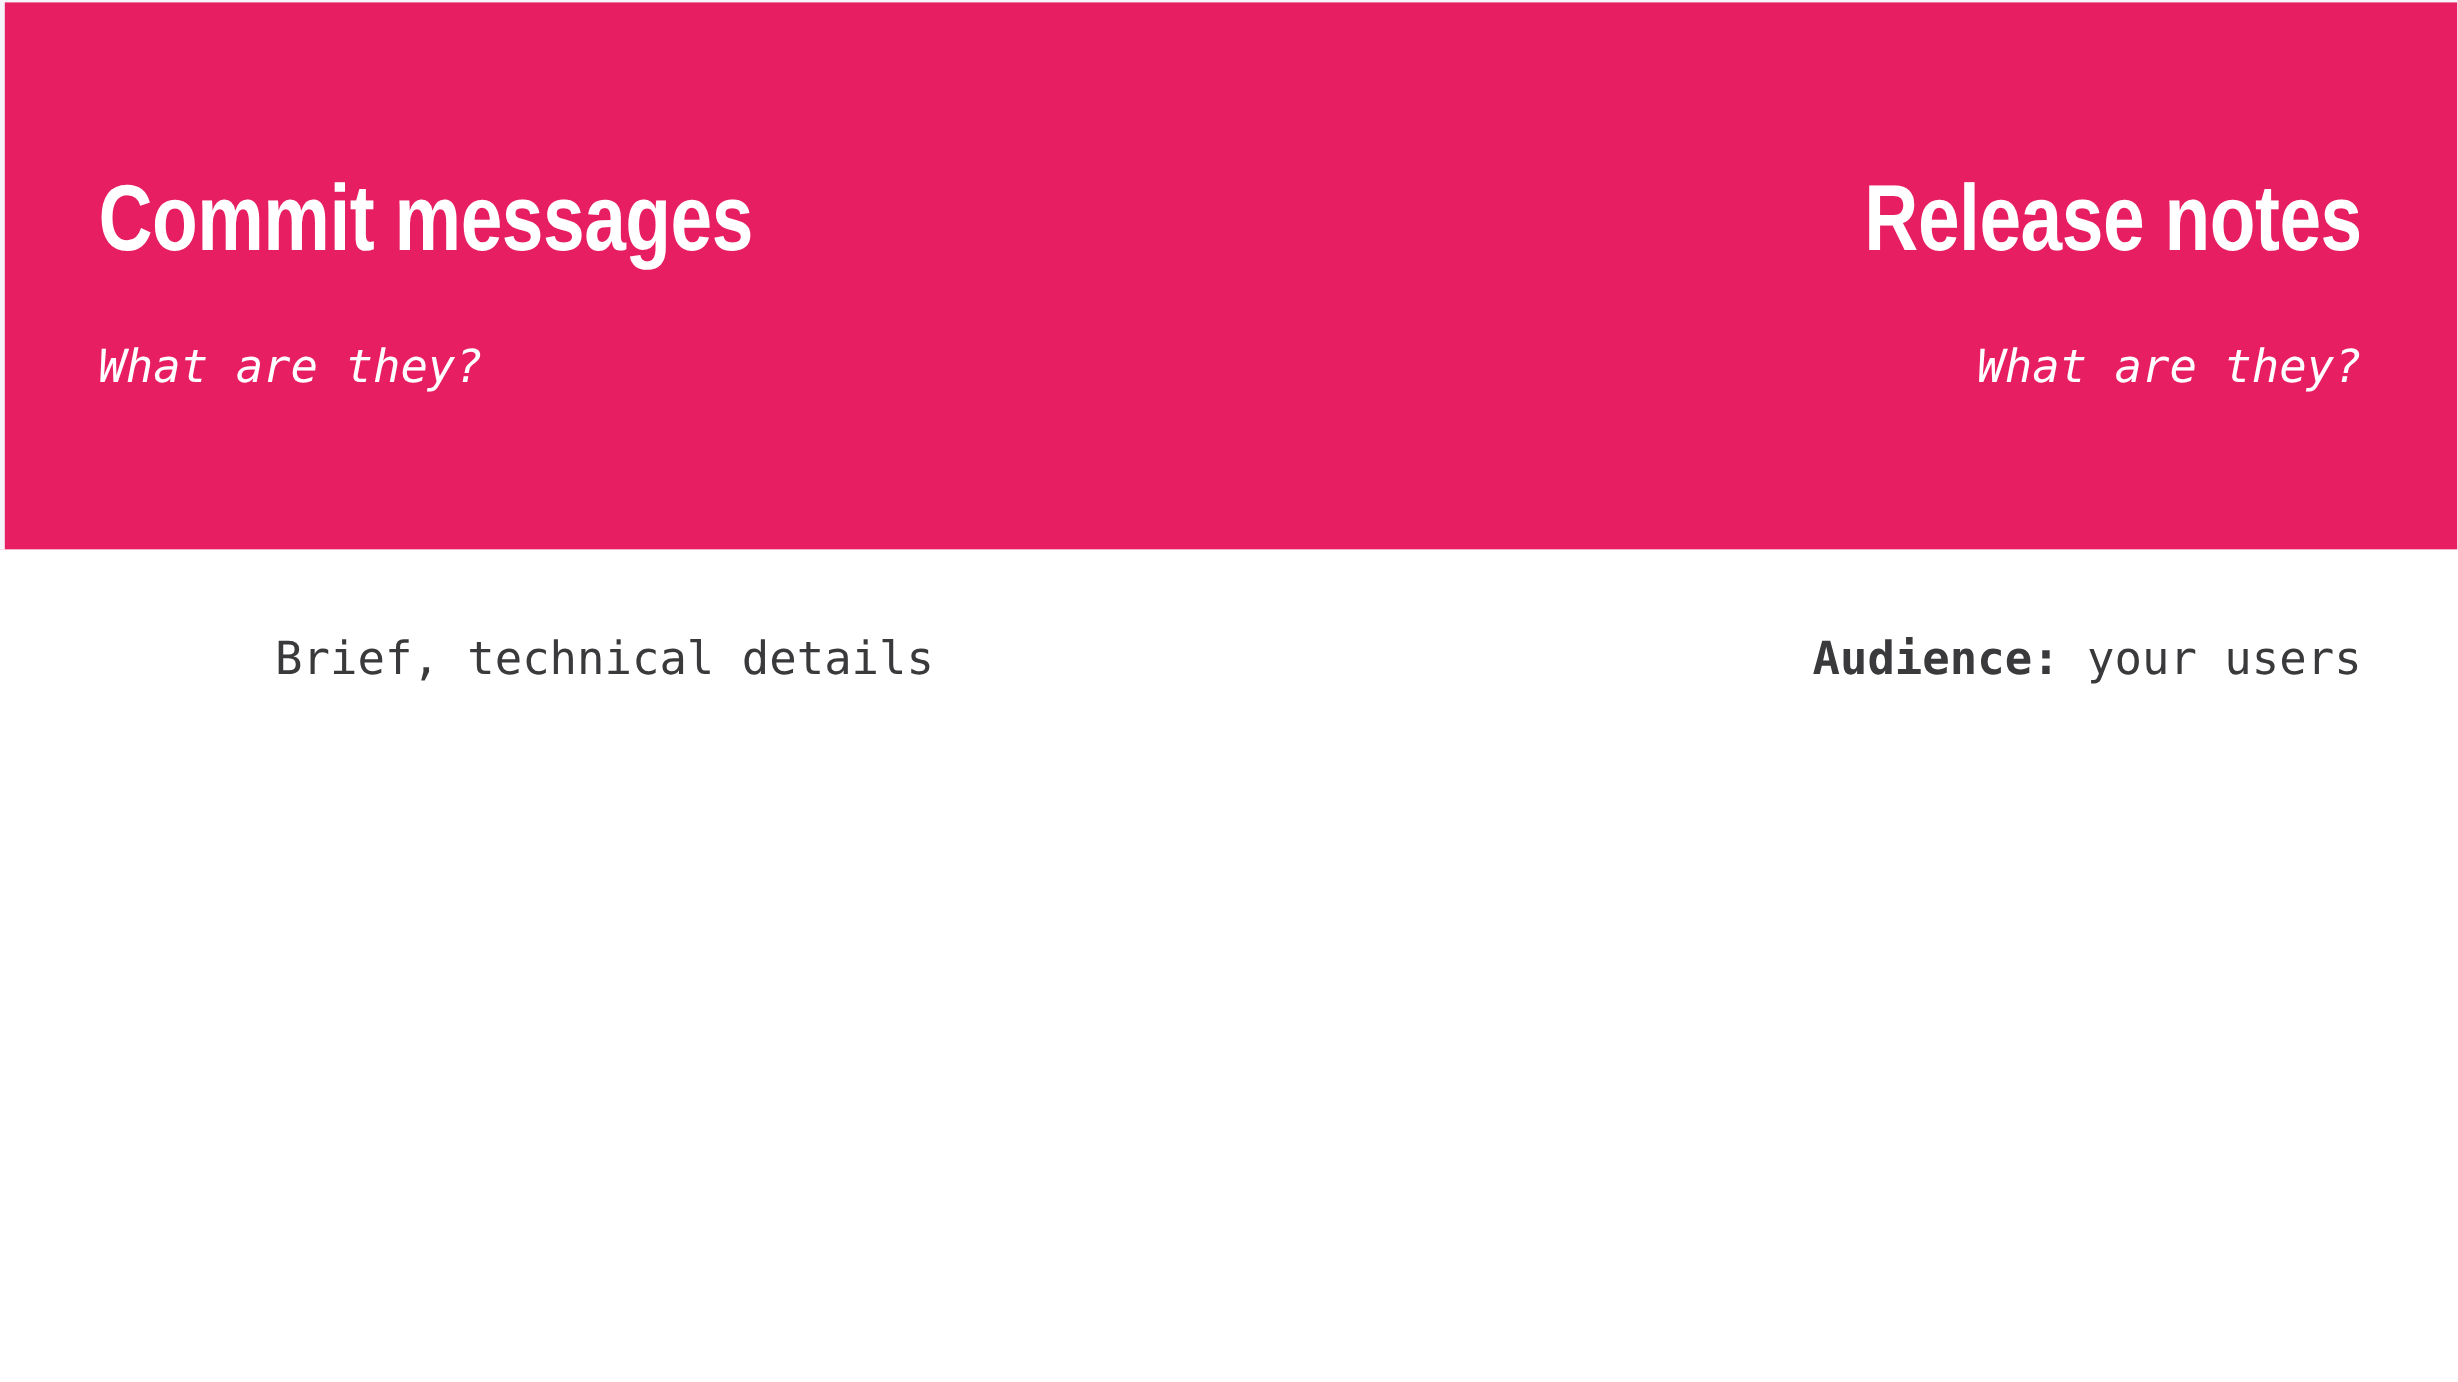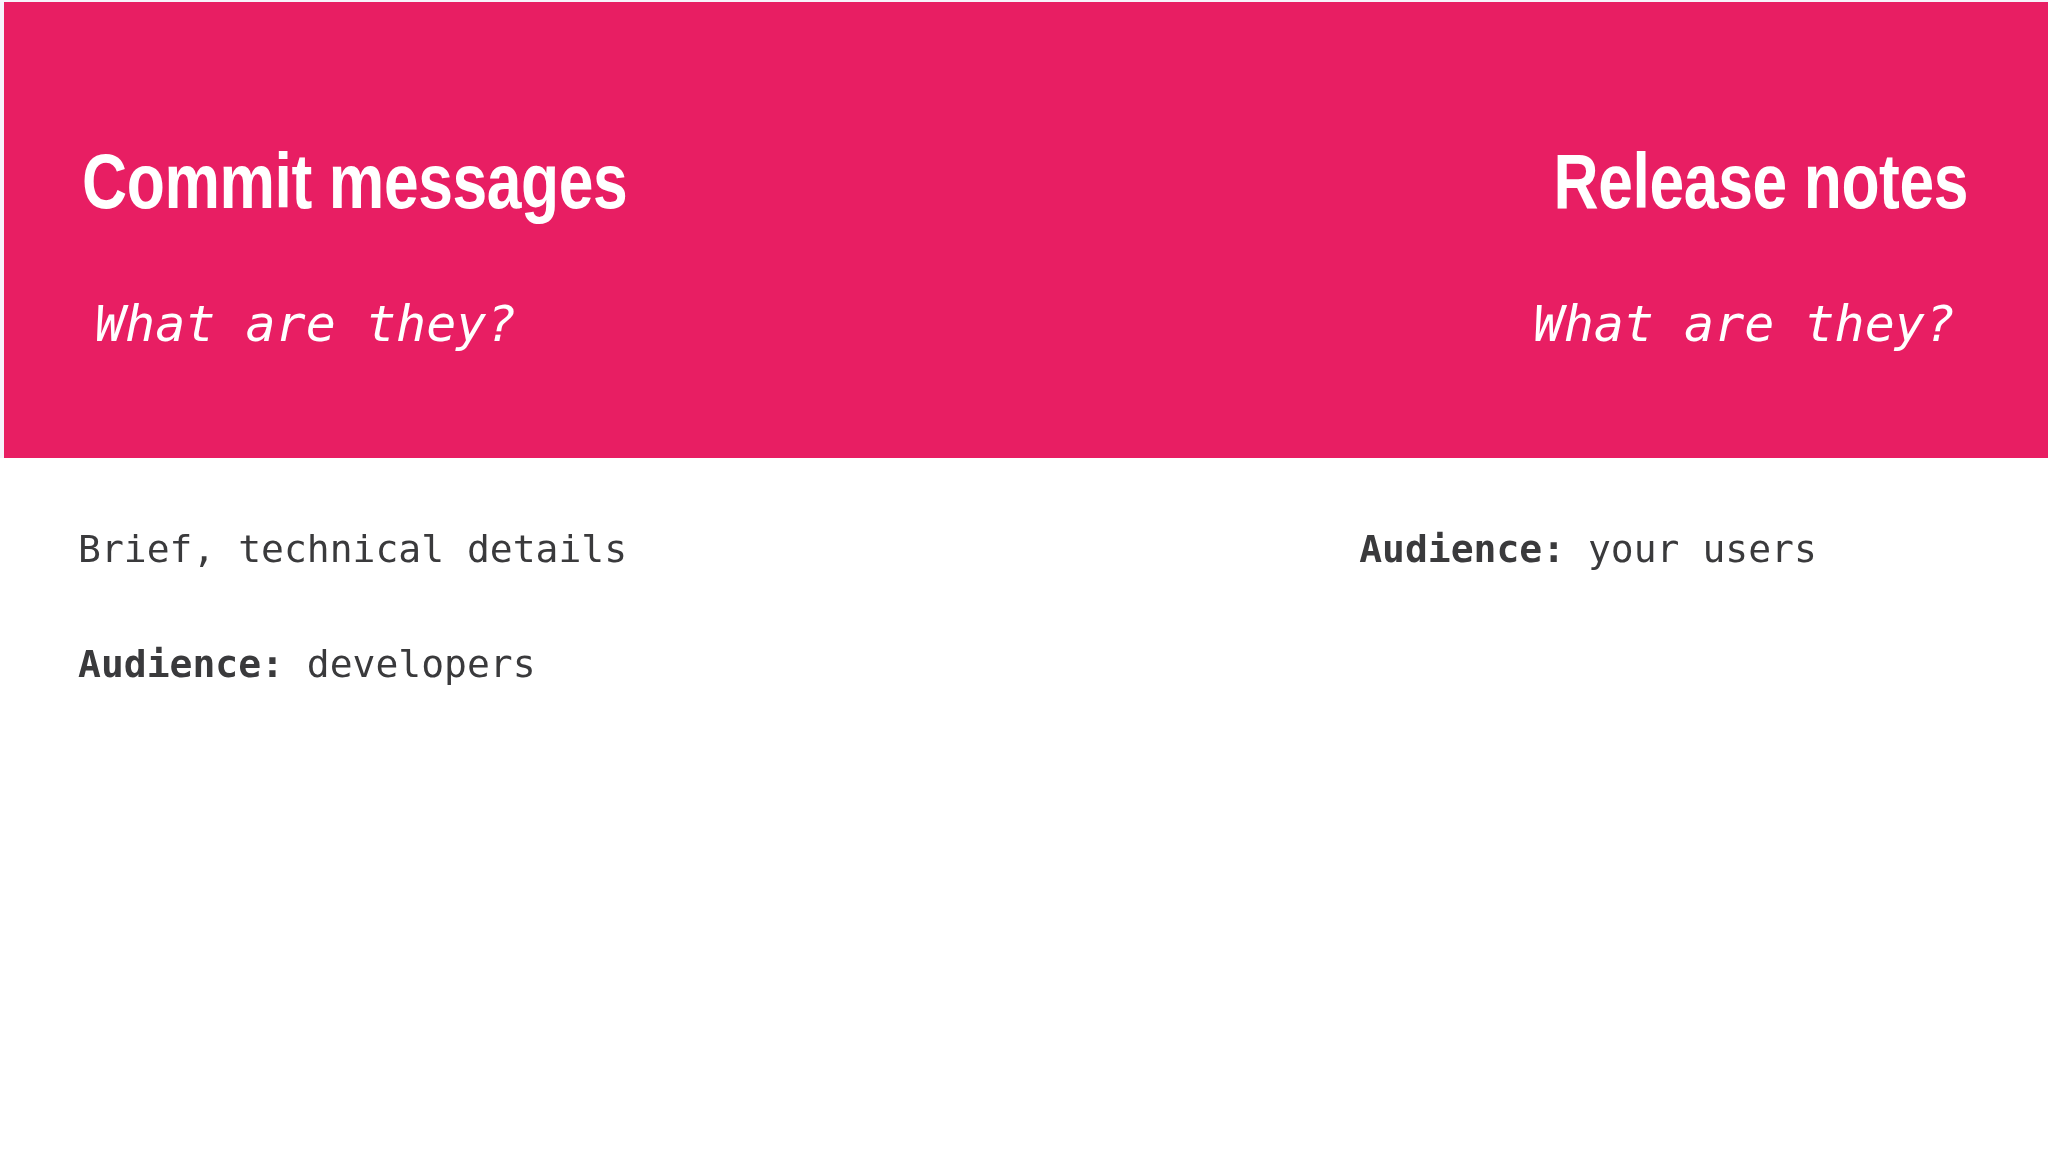--- a/index.html
+++ b/index.html
@@ -67,39 +67,39 @@
     white-space: nowrap;
   }
   .header-col.left  .card-title { transform-origin: left center; }
   .header-col.right .card-title { transform-origin: right center; }
 
   .card-subtitle {
     color: #ffffff;
     font-family: "DejaVu Sans Mono", "Liberation Mono", monospace;
     font-style: italic;
     font-weight: 400;
-    font-size: 50px;
+    font-size: 38px;
     line-height: 1;
-    margin: 13px;
+    margin: 0;
     padding-top: 66px;
     white-space: nowrap;
   }
 
   
   .body-area {
     position: absolute;
     left: 0;
     top: 458px;
     width: 2048px;
     height: 694px;
     background: #ffffff;
     box-sizing: border-box;
     display: flex;
     flex-direction: row;
-    justify-content: flex-start;
+    justify-content: flex-end;
     align-items: flex-start;
     padding: 72px 80px 0 78px;
   }
 
   .body-col {
     display: flex;
     flex-direction: column;
     width: 46%;
   }
 
@@ -144,23 +144,20 @@
 
     </div>
   </div>
 
   <div class="body-area">
 
     <div class="body-col left">
       <div class="body-line">
         <strong></strong><span>Brief, technical details</span><em></em><span></span>
       </div>
-      <div class="body-line">
-        <strong>Audience:</strong><span></span><em></em><span> developers</span>
-      </div>
     </div>
 
     <div class="body-col right">
       <div class="body-line">
         <strong>Audience:</strong><span></span><em></em><span> your users</span>
       </div>
     </div>
 
   </div>
 

